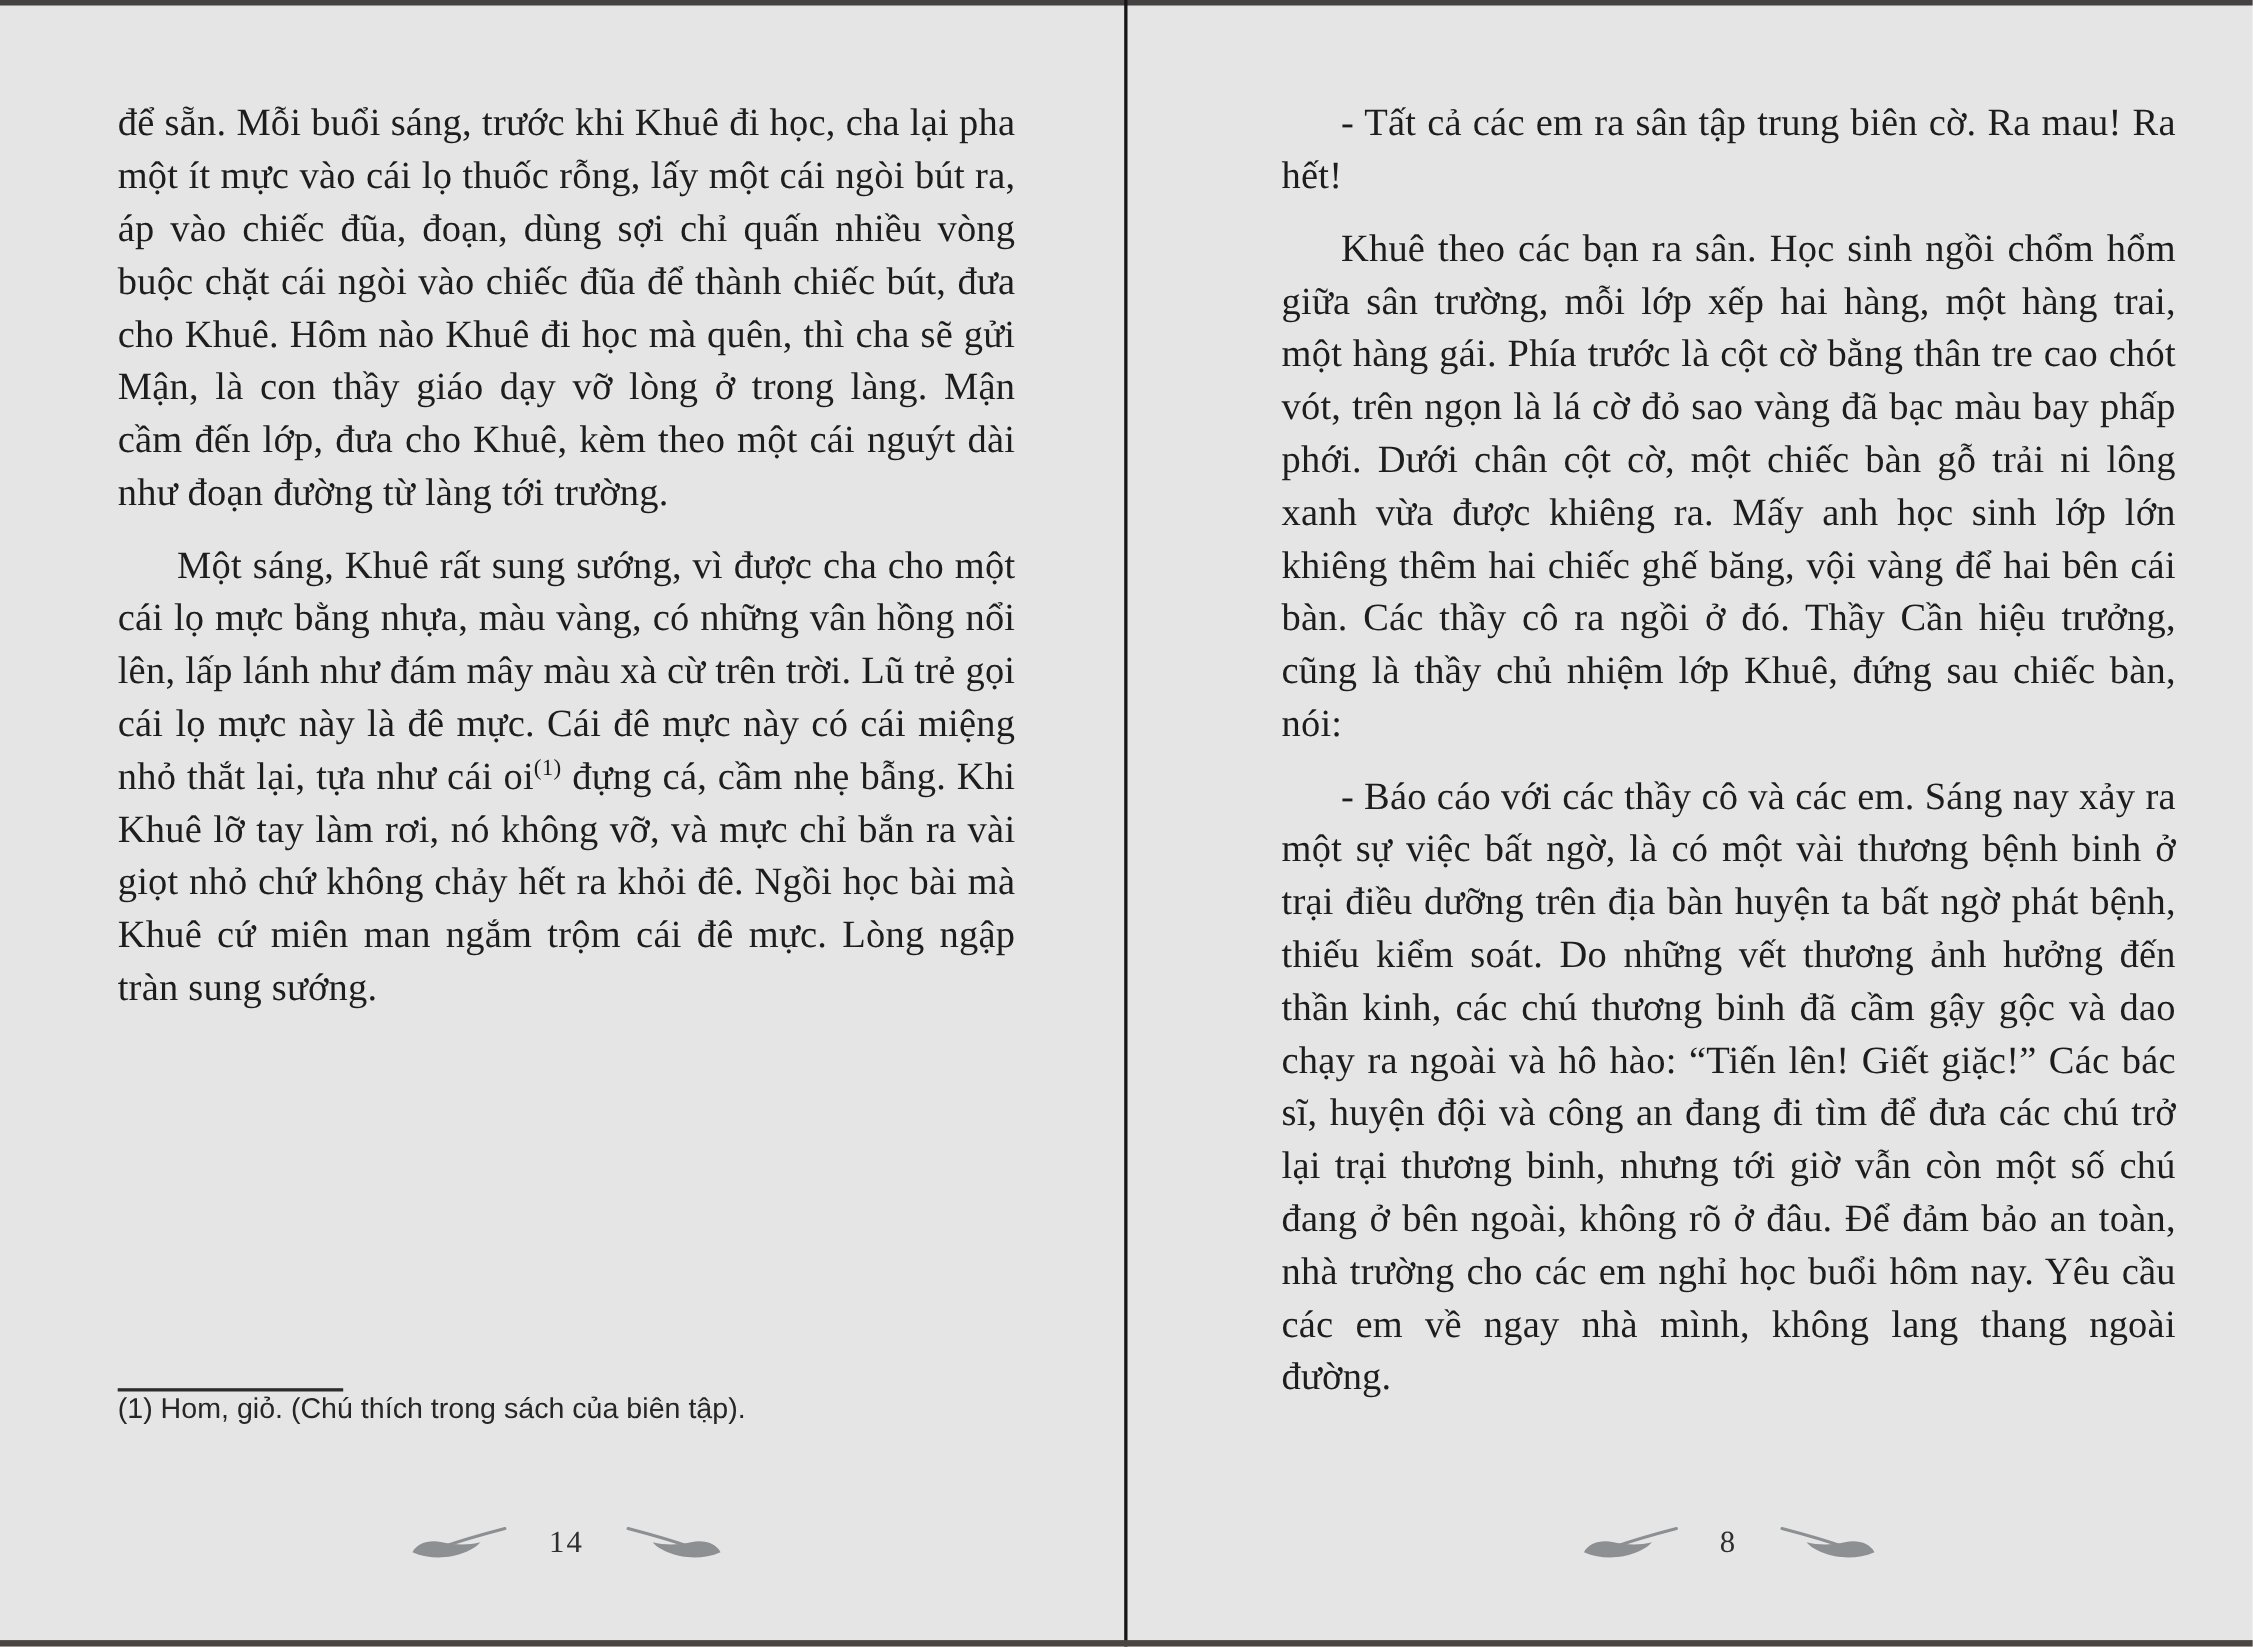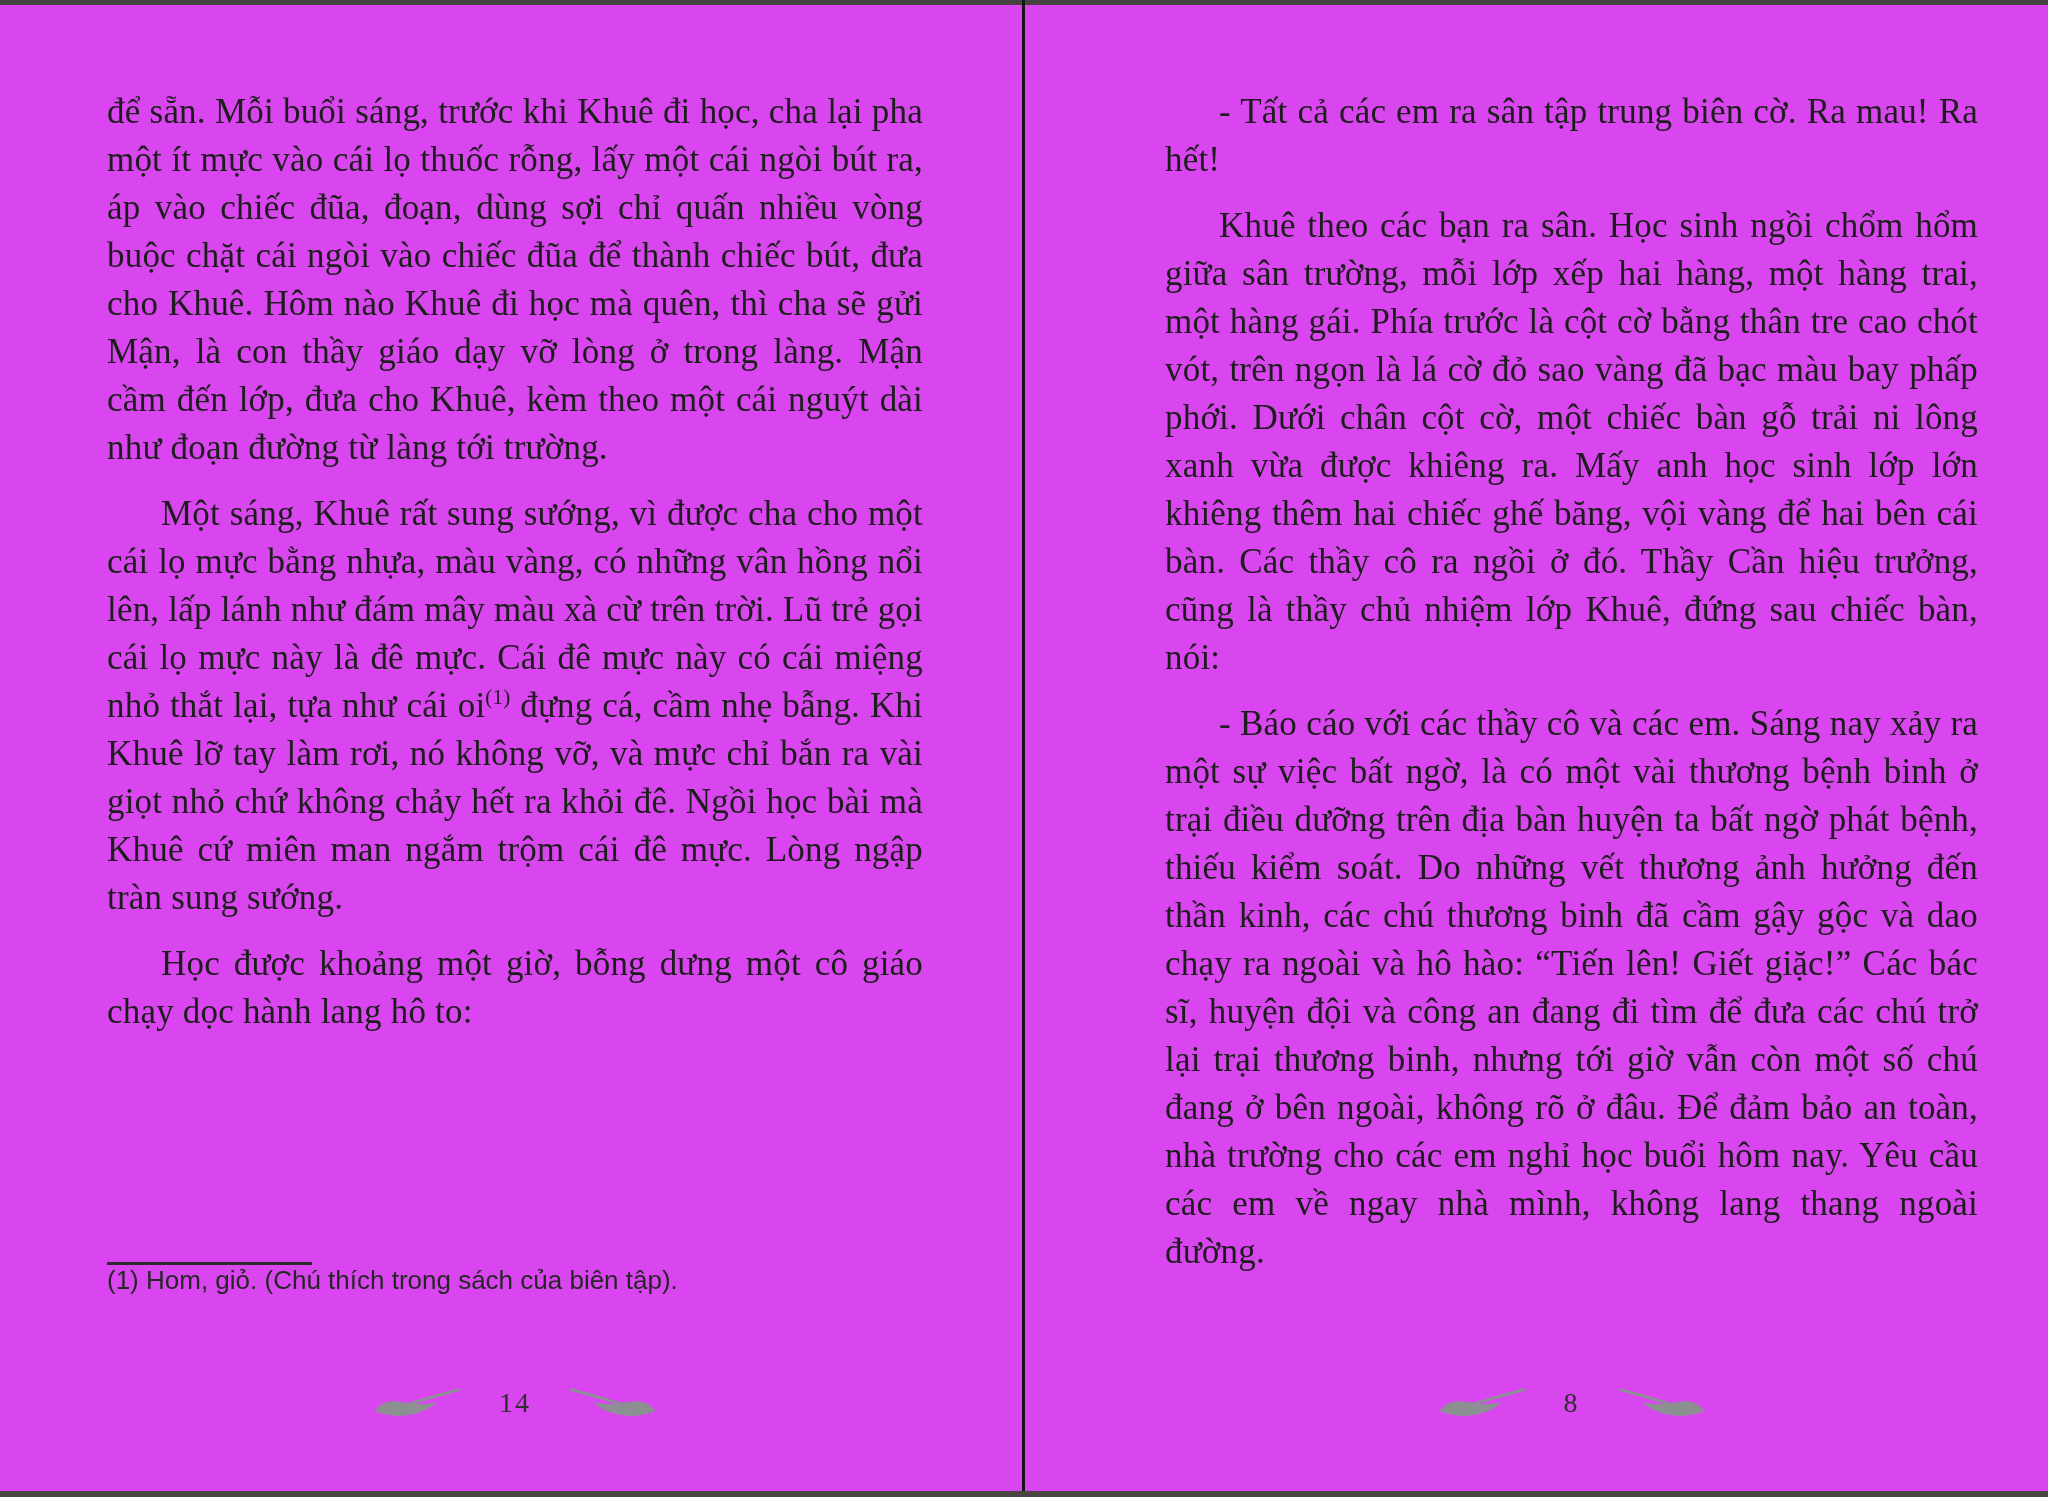--- a/index.html
+++ b/index.html
@@ -2,21 +2,21 @@
 <html lang="vi"><head>
 <meta charset="utf-8">
 <style>
   html, body { margin: 0; padding: 0; background: #ffffff; }
   body {
     width: 2048px; height: 1497px;
     position: relative;
     overflow: hidden;
     font-family: "Liberation Serif", serif;
   }
-  .spread { position: absolute; inset: 0; background: #d946ef; }
+  .spread { position: absolute; inset: 0; background: #e5e5e5; }
 
   .rule-top {
     position: absolute; top: 0; left: 0; width: 100%; height: 5px;
     background: #444140;
   }
   .rule-bottom {
     position: absolute; bottom: 0; left: 0; width: 100%; height: 6px;
     background: #4b4542;
   }
   .divider {
@@ -75,21 +75,20 @@
 
 <div class="spread">
 
   <div class="rule-top"></div>
   <div class="divider"></div>
 
   <section class="page page-left">
     <div class="text-block">
       <p class="para">để sẵn. Mỗi buổi sáng, trước khi Khuê đi học, cha lại pha một ít mực vào cái lọ thuốc rỗng, lấy một cái ngòi bút ra, áp vào chiếc đũa, đoạn, dùng sợi chỉ quấn nhiều vòng buộc chặt cái ngòi vào chiếc đũa để thành chiếc bút, đưa cho Khuê. Hôm nào Khuê đi học mà quên, thì cha sẽ gửi Mận, là con thầy giáo dạy vỡ lòng ở trong làng. Mận cầm đến lớp, đưa cho Khuê, kèm theo một cái nguýt dài như đoạn đường từ làng tới trường.</p>
       <p class="para indent"><span>Một sáng, Khuê rất sung sướng, vì được cha cho một cái lọ mực bằng nhựa, màu vàng, có những vân hồng nổi lên, lấp lánh như đám mây màu xà cừ trên trời. Lũ trẻ gọi cái lọ mực này là đê mực. Cái đê mực này có cái miệng nhỏ thắt lại, tựa như cái oi</span><sup class="fn-marker">(1)</sup><span> đựng cá, cầm nhẹ bẫng. Khi Khuê lỡ tay làm rơi, nó không vỡ, và mực chỉ bắn ra vài giọt nhỏ chứ không chảy hết ra khỏi đê. Ngồi học bài mà Khuê cứ miên man ngắm trộm cái đê mực. Lòng ngập tràn sung sướng.</span></p>
-      <p class="para indent">Học được khoảng một giờ, bỗng dưng một cô giáo chạy dọc hành lang hô to:</p>
     </div>
 
     <div class="footnote-area">
       <div class="footnote-rule"></div>
       <div class="footnote-text">(1) Hom, giỏ. (Chú thích trong sách của biên tập).</div>
     </div>
 
     <div class="page-footer">
       <span class="flourish">
         <svg viewBox="0 0 100 38" aria-hidden="true">

